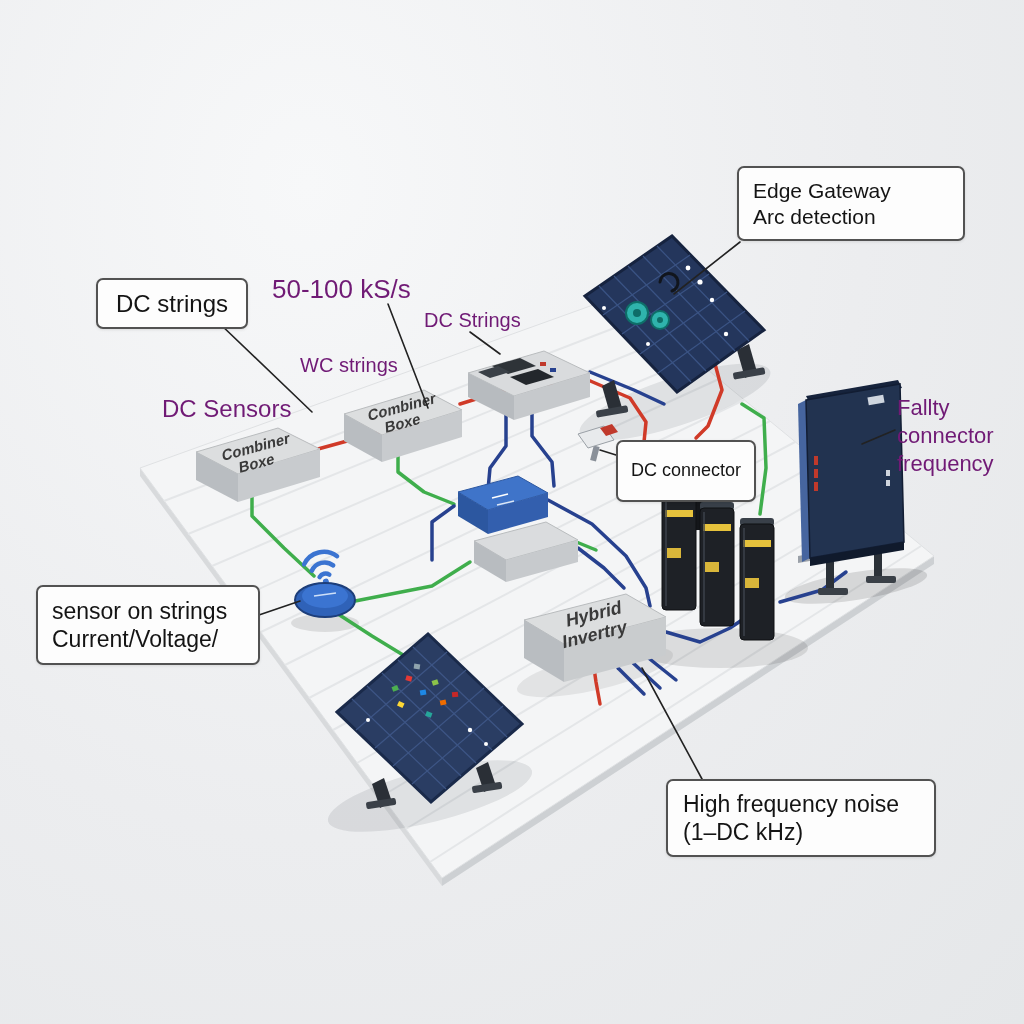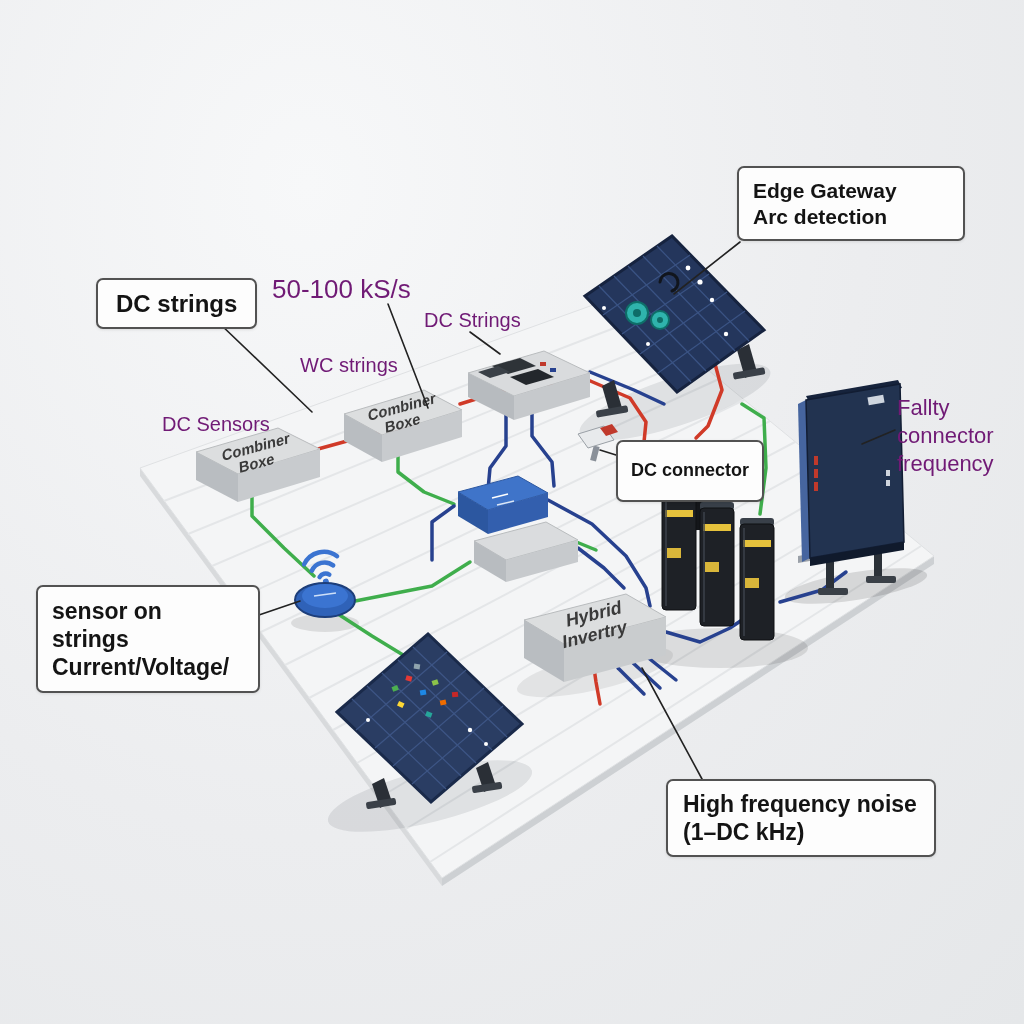--- a/index.html
+++ b/index.html
@@ -4,32 +4,32 @@
 <style>
   html,body{margin:0;padding:0;}
   body{
     width:1024px;height:1024px;position:relative;overflow:hidden;
     background:radial-gradient(ellipse at 30% 18%, #f7f8f9 0%, #ecedef 55%, #e5e7e9 100%);
     font-family:"Liberation Sans",sans-serif;
   }
   #scene{position:absolute;left:0;top:0;}
   .callout{
     position:absolute;background:#fdfdfd;border:2px solid #525252;border-radius:7px;
-    color:#141414;box-shadow:0 1px 3px rgba(0,0,0,.10);line-height:1.22;font-weight:bold;
+    color:#141414;box-shadow:0 1px 3px rgba(0,0,0,.10);line-height:1.22;
   }
   .freelabel{position:absolute;color:#701a75;line-height:1.22;}
   .c-dcstrings{left:96px;top:278px;font-size:24px;padding:9px 18px;}
   .c-edge{left:737px;top:166px;font-size:21px;padding:10px 14px;width:196px;}
   .c-dcconn{left:616px;top:440px;font-size:18px;padding:18px 13px;}
   .c-cv{left:36px;top:585px;font-size:23px;padding:10px 14px;width:192px;}
   .c-hf{left:666px;top:779px;font-size:23px;padding:9px 15px;width:236px;}
   .f-rate{left:272px;top:274px;font-size:26px;}
   .f-wc{left:300px;top:353px;font-size:20px;}
   .f-dcmid{left:424px;top:308px;font-size:20px;}
-  .f-dcsens{left:162px;top:412px;font-size:20px;}
+  .f-dcsens{left:162px;top:394px;font-size:24px;}
   .f-faulty{left:897px;top:394px;font-size:22px;line-height:1.28;}
 </style>
 </head>
 <body>
 
 <svg id="scene" width="1024" height="1024" viewBox="0 0 1024 1024">
 
   <g>
     <polygon points="140,468 442,878 442,886 140,476" fill="#d8dadc"></polygon>
     <polygon points="442,878 934,556 934,564 442,886" fill="#cdd0d3"></polygon>

